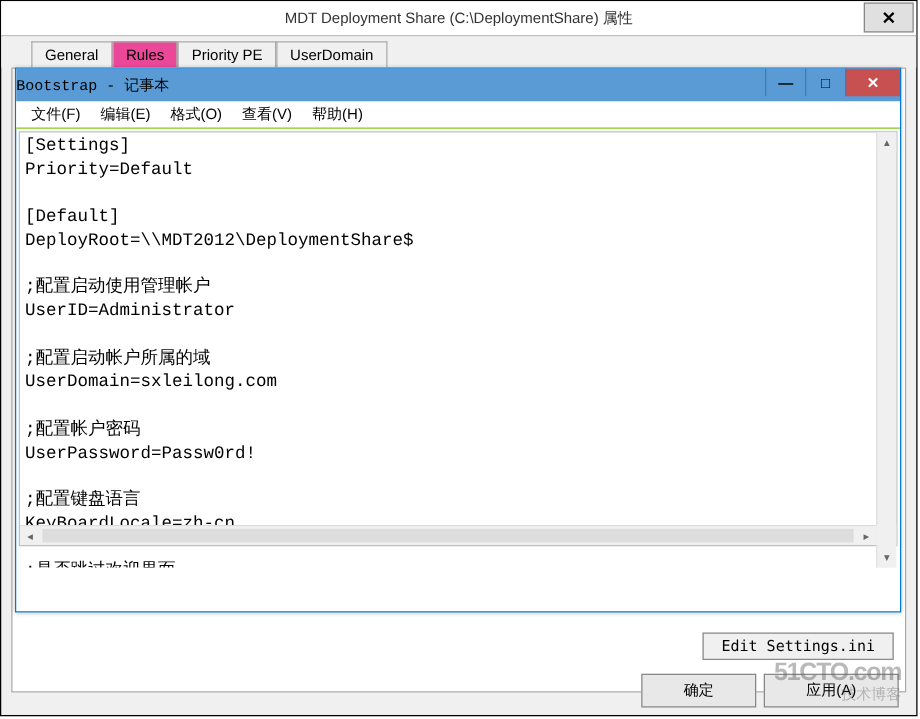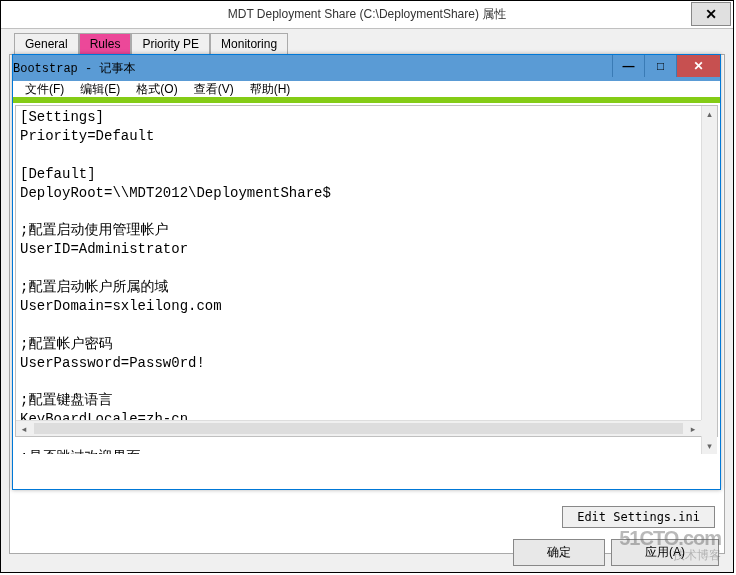--- a/index.html
+++ b/index.html
@@ -3,35 +3,35 @@
   <meta charset="utf-8">
   <style>
     * { box-sizing: border-box; margin: 0; padding: 0; }
     body { font-family: "Microsoft YaHei", "SimSun", Tahoma, sans-serif; font-size: 12px; background: #fff; width: 736px; height: 575px; overflow: hidden; position: relative; }
     
     .outer-window { border: 1px solid #000; width: 734px; height: 573px; position: relative; background: #f0f0f0; }
     .outer-titlebar { height: 28px; background: #fff; border-bottom: 1px solid #c0c0c0; display: flex; align-items: center; position: relative; }
     .outer-title { flex: 1; text-align: center; font-size: 12px; color: #333; }
     .outer-close { width: 40px; height: 24px; border: 1px solid #888; background: #e0e0e0; display: flex; align-items: center; justify-content: center; font-family: Arial; font-size: 14px; font-weight: bold; position: absolute; right: 2px; top: 1px; }
     
-    .tabs-row { display: flex; align-items: flex-end; padding: 4px 8px 0 13px; background: #f0f0f0; }
+    .tabs-row { display: flex; align-items: flex-end; padding: 4px 8px 0 24px; background: #f0f0f0; }
     .tab { padding: 3px 10px; border: 1px solid #aaa; border-bottom: none; background: #f0f0f0; margin-right: 0; font-size: 12px; cursor: pointer; }
     .tab.active { background: #ec4899; position: relative; z-index: 2; }
     .tab-content-border { border: 1px solid #aaa; margin: 0 8px 8px 8px; background: #fff; height: 500px; position: relative; }
     
     .inner-window { position: absolute; top: 54px; left: 12px; width: 709px; height: 436px; border: 1px solid #0078d7; background: #fff; box-shadow: 0 0 4px rgba(0,0,0,0.3); z-index: 10; }
     .inner-titlebar { height: 26px; background: #5a9bd5; display: flex; align-items: center; color: #fff; position: relative; }
     .inner-title { flex: 1; text-align: left; font-size: 12px; color: #000; font-family: Liberation Mono, monospace; }
     .inner-btns { position: absolute; right: 0; top: 0; display: flex; height: 22px; }
     .inner-btn { width: 32px; height: 22px; display: flex; align-items: center; justify-content: center; font-family: Arial; font-weight: bold; color: #000; border-left: 1px solid #3a7bb5; }
     .inner-btn.min { background: #5a9bd5; }
     .inner-btn.max { background: #5a9bd5; }
     .inner-btn.close { background: #c75050; color: #fff; width: 44px; }
     
-    .menubar { height: 22px; background: #fff; display: flex; align-items: center; padding: 0 4px; border-bottom: 6px solid #84cc16; }
+    .menubar { height: 22px; background: #fff; display: flex; align-items: center; padding: 0 4px; border-bottom: 1px solid #84cc16; }
     .menu-item { padding: 2px 8px; font-size: 12px; cursor: pointer; }
     
     .editor-wrap { position: relative; height: 332px; border: 1px solid #c0c0c0; margin: 2px; }
     .editor { font-family: "SimSun", "NSimSun", "Courier New", monospace; font-size: 14px; padding: 2px 4px; white-space: pre; overflow: hidden; line-height: 1.35; height: 348px; }
     .vscroll { position: absolute; right: 0; top: 0; width: 16px; height: 348px; background: #f0f0f0; border-left: 1px solid #ddd; }
     .vscroll-up, .vscroll-down { height: 16px; background: #f0f0f0; display: flex; align-items: center; justify-content: center; font-size: 9px; color: #666; }
     .vscroll-down { position: absolute; bottom: 0; width: 100%; }
     .hscroll { position: absolute; left: 0; bottom: 0; right: 16px; height: 16px; background: #f0f0f0; border-top: 1px solid #ddd; display: flex; }
     .hscroll-left, .hscroll-right { width: 16px; display: flex; align-items: center; justify-content: center; font-size: 9px; color: #666; }
     .hscroll-thumb { flex: 1; background: #ddd; margin: 2px; }
@@ -54,21 +54,21 @@
     <div class="outer-title">MDT Deployment Share (C:\DeploymentShare) 属性</div>
     <div class="outer-close">
         <span>✕</span>
       </div>
   </div>
 
   <div class="tabs-row">
     <div class="tab">General</div>
     <div class="tab active">Rules</div>
     <div class="tab">Priority PE</div>
-    <div class="tab">Monitoring</div>
+    <div class="tab">UserDomain</div>
   </div>
 
   <div class="tab-content-border"></div>
 
   <button class="edit-bootstrap-btn">Edit Settings.ini</button>
 
   <div class="dialog-buttons">
     <button class="dlg-btn">确定</button>
     <button class="dlg-btn">应用(A)</button>
   </div>

